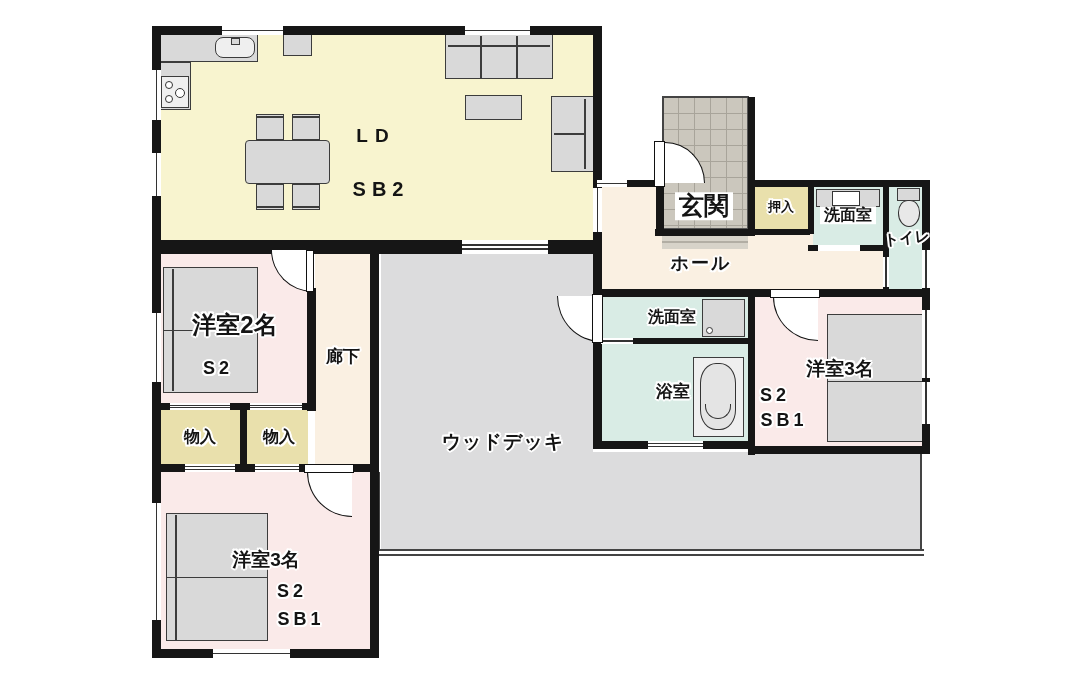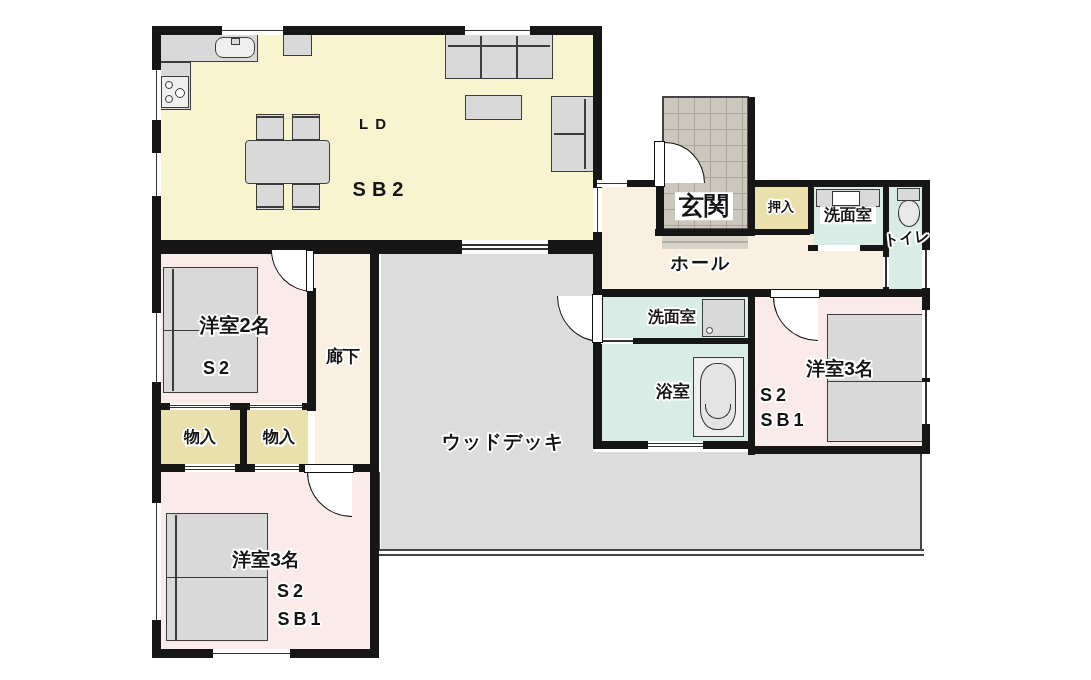--- a/index.html
+++ b/index.html
@@ -30,34 +30,34 @@
        white-space:nowrap;line-height:1.1;}
   .halo{text-shadow:-1.5px -1.5px 0 #fff,1.5px -1.5px 0 #fff,-1.5px 1.5px 0 #fff,1.5px 1.5px 0 #fff,
         0 -2px 0 #fff,0 2px 0 #fff,-2px 0 0 #fff,2px 0 0 #fff;}
   .whitebox{background:#fff;padding:0 4px;}
 </style>
 </head>
 <body>
 
 <div id="plan">
 
-  <div class="lbl" style="left:376px;top:124px;font-size:15px;letter-spacing:7px;">LD</div>
+  <div class="lbl" style="left:376px;top:136px;font-size:19px;letter-spacing:7px;">LD</div>
   <div class="lbl" style="left:381px;top:189px;font-size:20px;letter-spacing:6px;">SB2</div>
   <div class="lbl whitebox" style="left:704px;top:206px;font-size:25px;">玄関</div>
   <div class="lbl halo" style="left:781px;top:207px;font-size:13px;">押入</div>
   <div class="lbl whitebox" style="left:848px;top:215px;font-size:16px;">洗面室</div>
   <div class="lbl halo" style="left:907px;top:238px;font-size:15px;transform:translate(-50%,-50%) rotate(-6deg);">トイレ</div>
   <div class="lbl halo" style="left:701px;top:264px;font-size:18px;letter-spacing:2px;">ホール</div>
   <div class="lbl halo" style="left:672px;top:317px;font-size:16px;">洗面室</div>
   <div class="lbl halo" style="left:673px;top:392px;font-size:17px;">浴室</div>
   <div class="lbl halo" style="left:840px;top:369px;font-size:19px;">洋室3名</div>
   <div class="lbl halo" style="left:775px;top:396px;font-size:18px;letter-spacing:4px;">S2</div>
   <div class="lbl halo" style="left:784px;top:421px;font-size:18px;letter-spacing:4px;">SB1</div>
   <div class="lbl halo" style="left:503px;top:442px;font-size:19px;letter-spacing:1px;">ウッドデッキ</div>
-  <div class="lbl halo" style="left:235px;top:325px;font-size:20px;">洋室2名</div>
+  <div class="lbl halo" style="left:235px;top:325px;font-size:24px;">洋室2名</div>
   <div class="lbl halo" style="left:218px;top:369px;font-size:18px;letter-spacing:4px;">S2</div>
   <div class="lbl halo" style="left:200px;top:437px;font-size:16px;">物入</div>
   <div class="lbl halo" style="left:279px;top:437px;font-size:16px;">物入</div>
   <div class="lbl halo" style="left:343px;top:357px;font-size:17px;">廊下</div>
   <div class="lbl halo" style="left:266px;top:560px;font-size:19px;">洋室3名</div>
   <div class="lbl halo" style="left:292px;top:592px;font-size:18px;letter-spacing:4px;">S2</div>
   <div class="lbl halo" style="left:301px;top:620px;font-size:18px;letter-spacing:4px;">SB1</div>
 <div class="abs fill" style="left: 160px; top: 34px; width: 433px; height: 207px; background: rgb(248, 244, 207);"></div>
     <div class="abs fill" style="left: 601px; top: 186px; width: 282px; height: 104px; background: rgb(250, 240, 226);"></div>
     <div class="abs fill" style="left: 888px; top: 186px; width: 34px; height: 104px; background: rgb(217, 236, 229);"></div>

